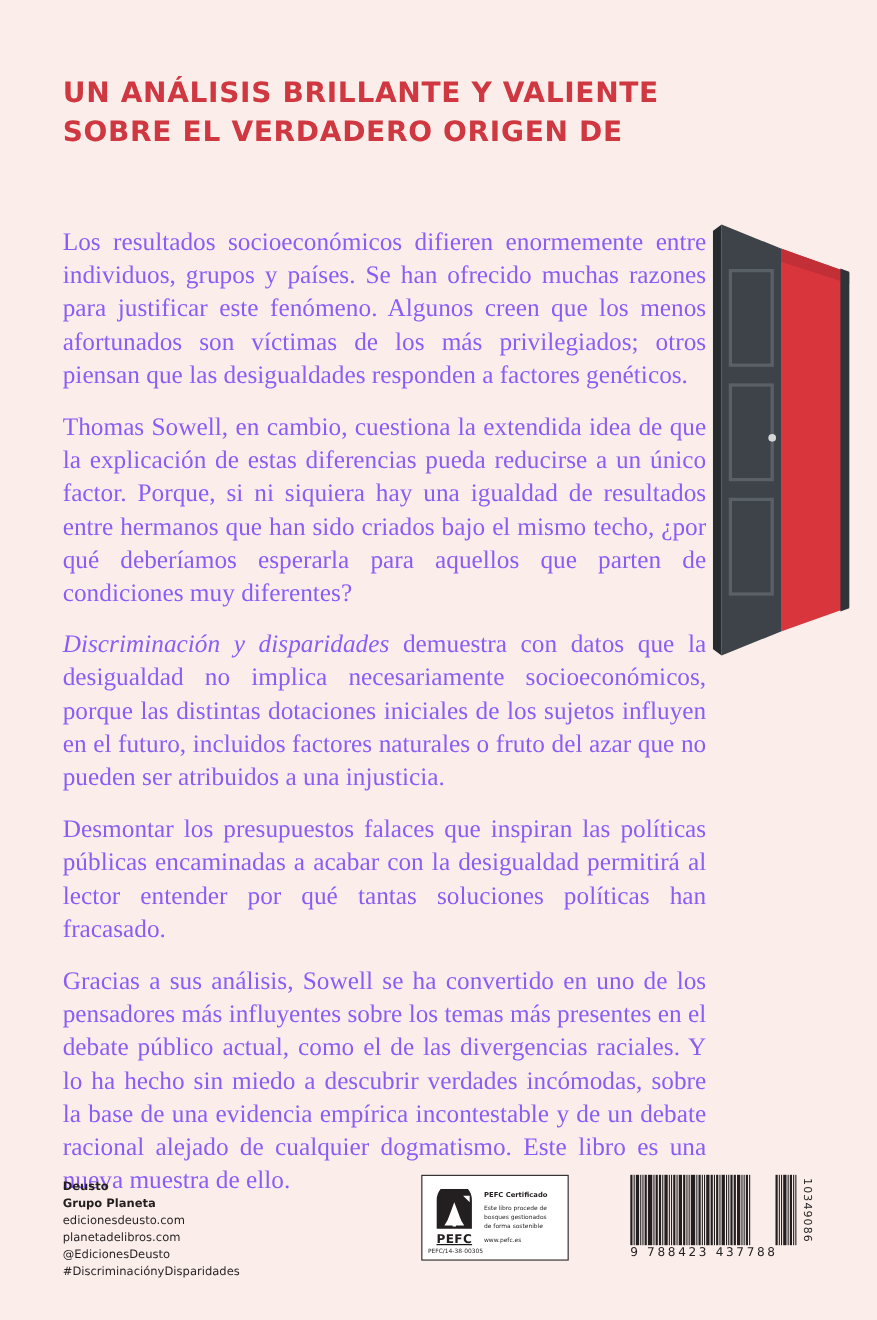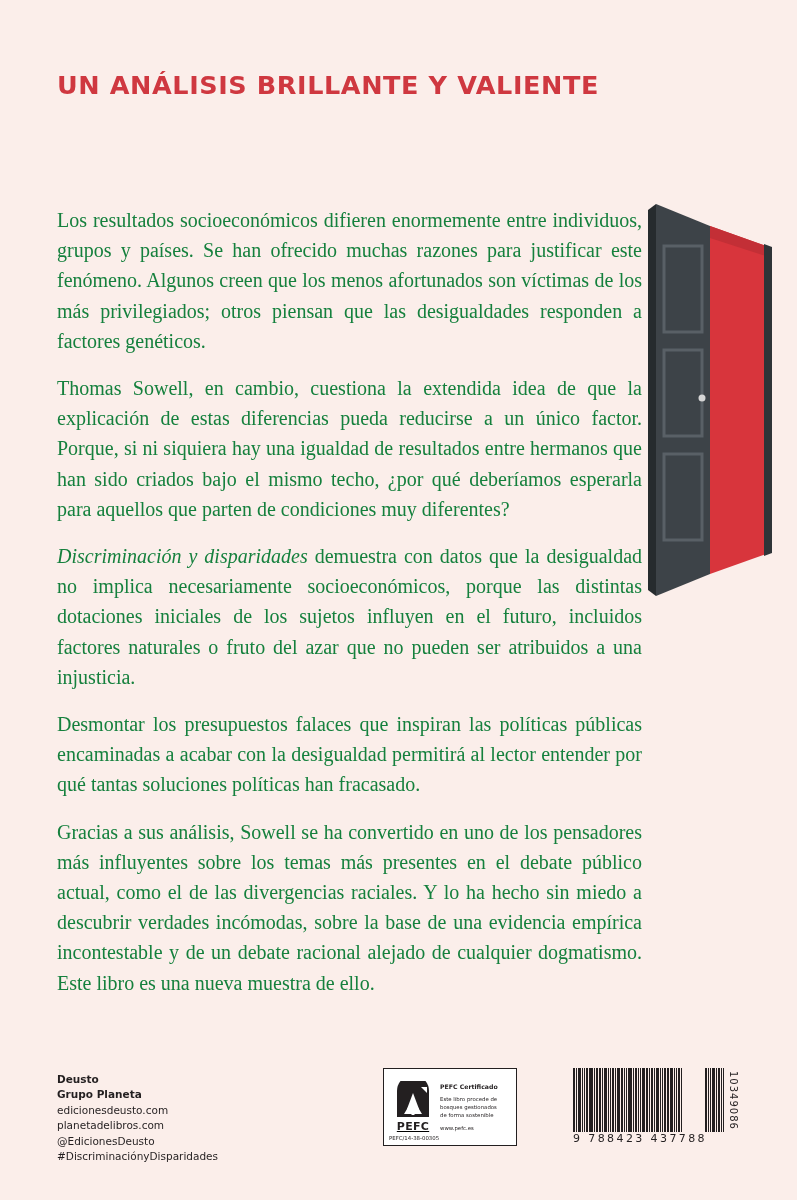--- a/index.html
+++ b/index.html
@@ -37,23 +37,23 @@
   }
   .headline div { white-space: nowrap; }
 
   
   .body-copy {
     position: absolute;
     left: 57px;
     top: 205px;
     width: 585px;
     font-family: "Liberation Serif", serif;
-    font-size: 20px;
+    font-size: 23px;
     line-height: 30.2px;
-    color: #15803d;
+    color: #8b5cf6;
     text-align: justify;
   }
   .body-copy p {
     margin: 0 0 17px 0;
   }
   .body-copy p:last-child { margin-bottom: 0; }
   .body-copy em { font-style: italic; }
 
   
   .door-art {
@@ -193,20 +193,21 @@
     letter-spacing: 1px;
   }
 </style>
 </head>
 <body>
 
 <div class="page">
 
   <div class="headline">
     <div>Un análisis brillante y valiente</div>
+    <div>sobre el verdadero origen de</div>
   </div>
 
   <div class="body-copy">
     <p>Los resultados socioeconómicos difieren enormemente entre individuos, grupos y países. Se han ofrecido muchas razones para justificar este fenómeno. Algunos creen que los menos afortunados son víctimas de los más privilegiados; otros piensan que las desigualdades responden a factores genéticos.</p>
     <p>Thomas Sowell, en cambio, cuestiona la extendida idea de que la explicación de estas diferencias pueda reducirse a un único factor. Porque, si ni siquiera hay una igualdad de resultados entre hermanos que han sido criados bajo el mismo techo, ¿por qué deberíamos esperarla para aquellos que parten de condiciones muy diferentes?</p>
     <p><em>Discriminación y disparidades</em><span> demuestra con datos que la desigualdad no implica necesariamente socioeconómicos, porque las distintas dotaciones iniciales de los sujetos influyen en el futuro, incluidos factores naturales o fruto del azar que no pueden ser atribuidos a una injusticia.</span></p>
     <p>Desmontar los presupuestos falaces que inspiran las políticas públicas encaminadas a acabar con la desigualdad permitirá al lector entender por qué tantas soluciones políticas han fracasado.</p>
     <p>Gracias a sus análisis, Sowell se ha convertido en uno de los pensadores más influyentes sobre los temas más presentes en el debate público actual, como el de las divergencias raciales. Y lo ha hecho sin miedo a descubrir verdades incómodas, sobre la base de una evidencia empírica incontestable y de un debate racional alejado de cualquier dogmatismo. Este libro es una nueva muestra de ello.</p>
   </div>
 

